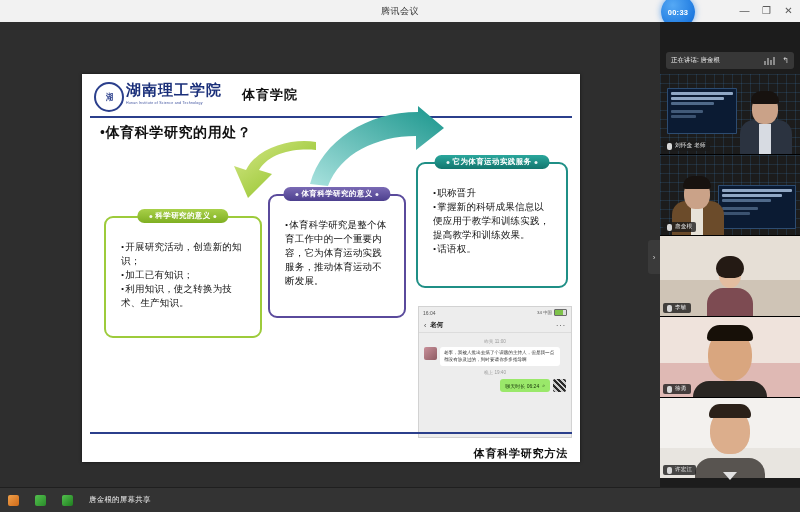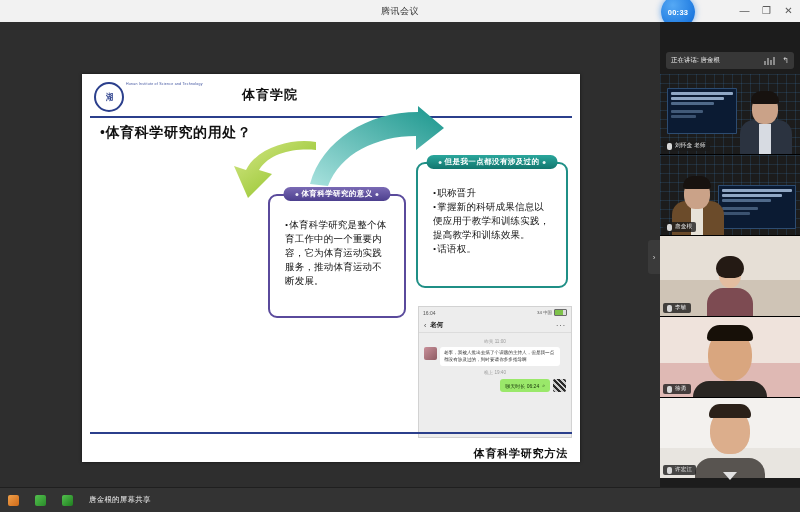--- a/index.html
+++ b/index.html
@@ -181,20 +181,21 @@
 
   <div class="stage">
 
     <div class="slide">
 
       <div class="slide-hdr">
         <div class="logo">
             <i>湖</i>
           </div>
         <div class="uni">
+          <div class="cn">湖南理工学院</div>
           <div class="en">Hunan Institute of Science and Technology</div>
         </div>
         <div class="dept">体育学院</div>
       </div>
 
       <div class="slide-title">•体育科学研究的用处？</div>
 
       <svg class="arrow" style="left:150px;top:62px;" width="86" height="74" viewBox="0 0 86 74">
         <defs>
           <linearGradient id="gG" x1="0" y1="0" x2="1" y2="1">
@@ -208,33 +209,43 @@
       <svg class="arrow" style="left:224px;top:32px;" width="140" height="82" viewBox="0 0 140 82">
         <defs>
           <linearGradient id="gT" x1="0" y1="1" x2="1" y2="0">
             <stop offset="0" stop-color="#a9e2de"></stop>
               <stop offset="1" stop-color="#19958c"></stop>
           </linearGradient>
         </defs>
         <path d="M4 78 C16 34 62 6 112 6 L112 0 L138 22 L110 44 L110 30 C70 30 34 48 22 80 Z" fill="url(#gT)"></path>
       </svg>
 
+      <div class="box box-green">
+        <div class="cap">
+          <span class="dot"></span><span>科学研究的意义</span><span class="dot"></span>
+        </div>
+        <ul>
+          <li>开展研究活动，创造新的知识；</li>
+          <li>加工已有知识；</li>
+          <li>利用知识，使之转换为技术、生产知识。</li>
+        </ul>
+      </div>
 
       <div class="box box-purple">
         <div class="cap">
           <span class="dot"></span><span>体育科学研究的意义</span><span class="dot"></span>
         </div>
         <ul>
           <li>体育科学研究是整个体育工作中的一个重要内容，它为体育运动实践服务，推动体育运动不断发展。</li>
         </ul>
       </div>
 
       <div class="box box-teal">
         <div class="cap">
-          <span class="dot"></span><span>但是我一点都没有涉及过的</span><span class="dot"></span>
+          <span class="dot"></span><span>它为体育运动实践服务</span><span class="dot"></span>
         </div>
         <ul>
           <li>职称晋升</li>
           <li>掌握新的科研成果信息以便应用于教学和训练实践，提高教学和训练效果。</li>
           <li>话语权。</li>
         </ul>
       </div>
 
       <div class="wechat">
         <div class="wx-status">

